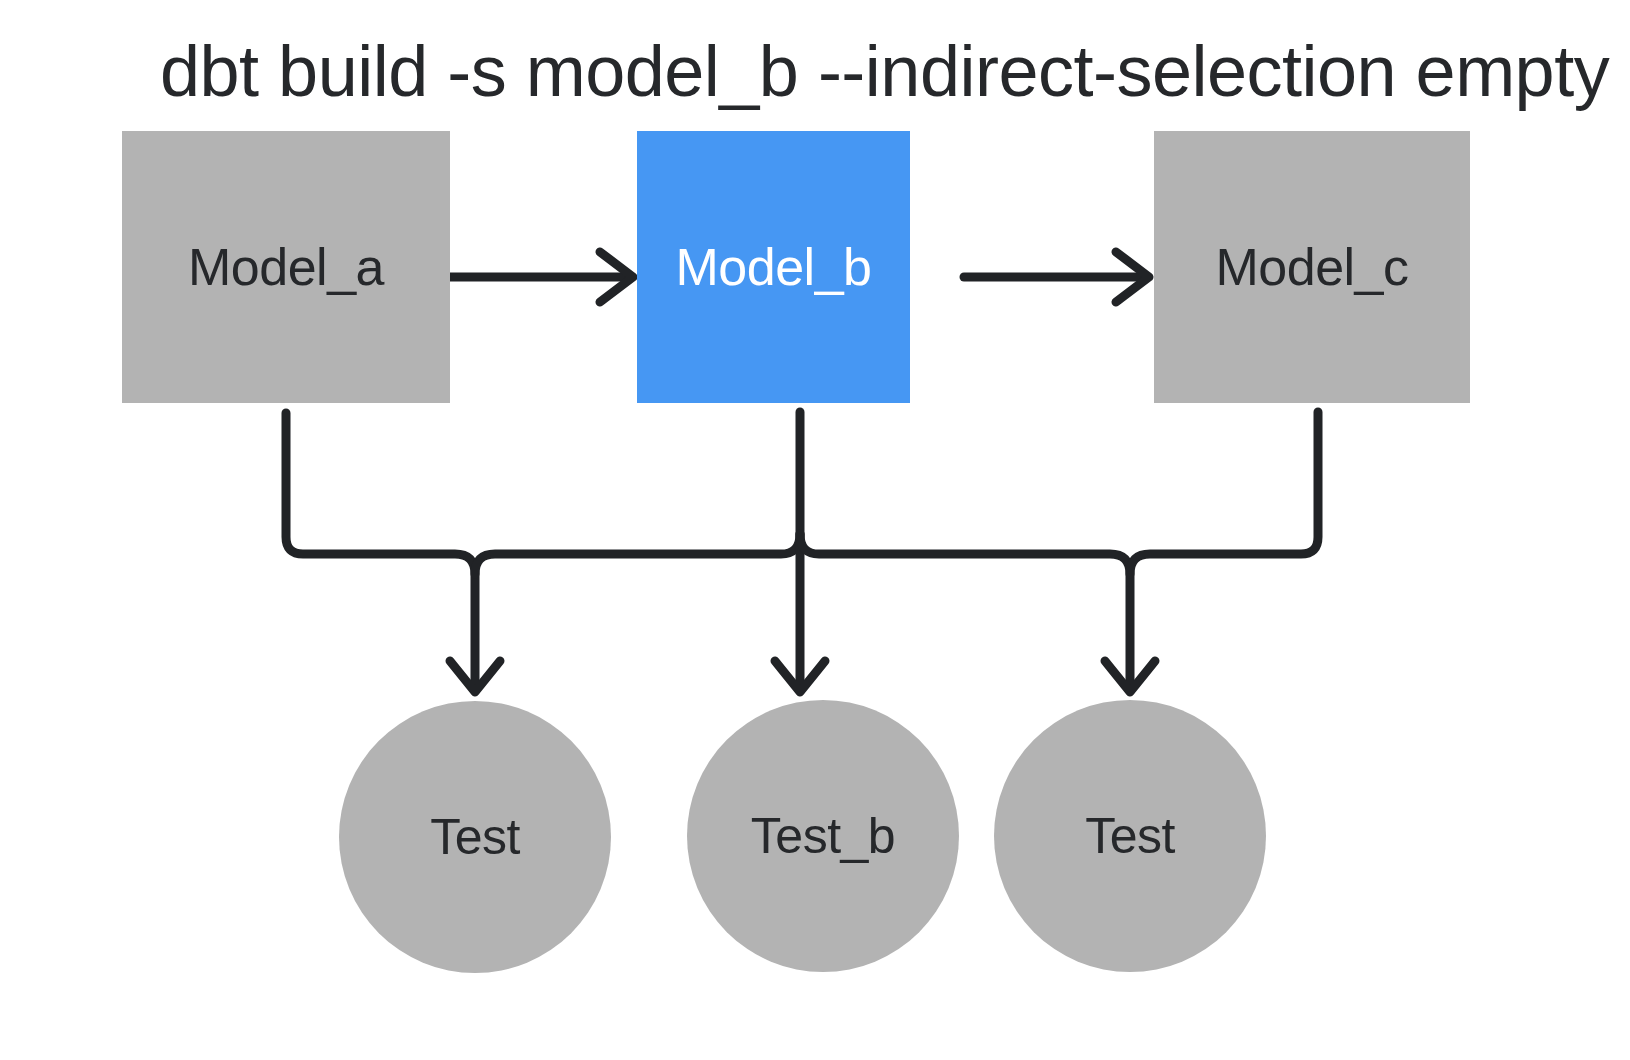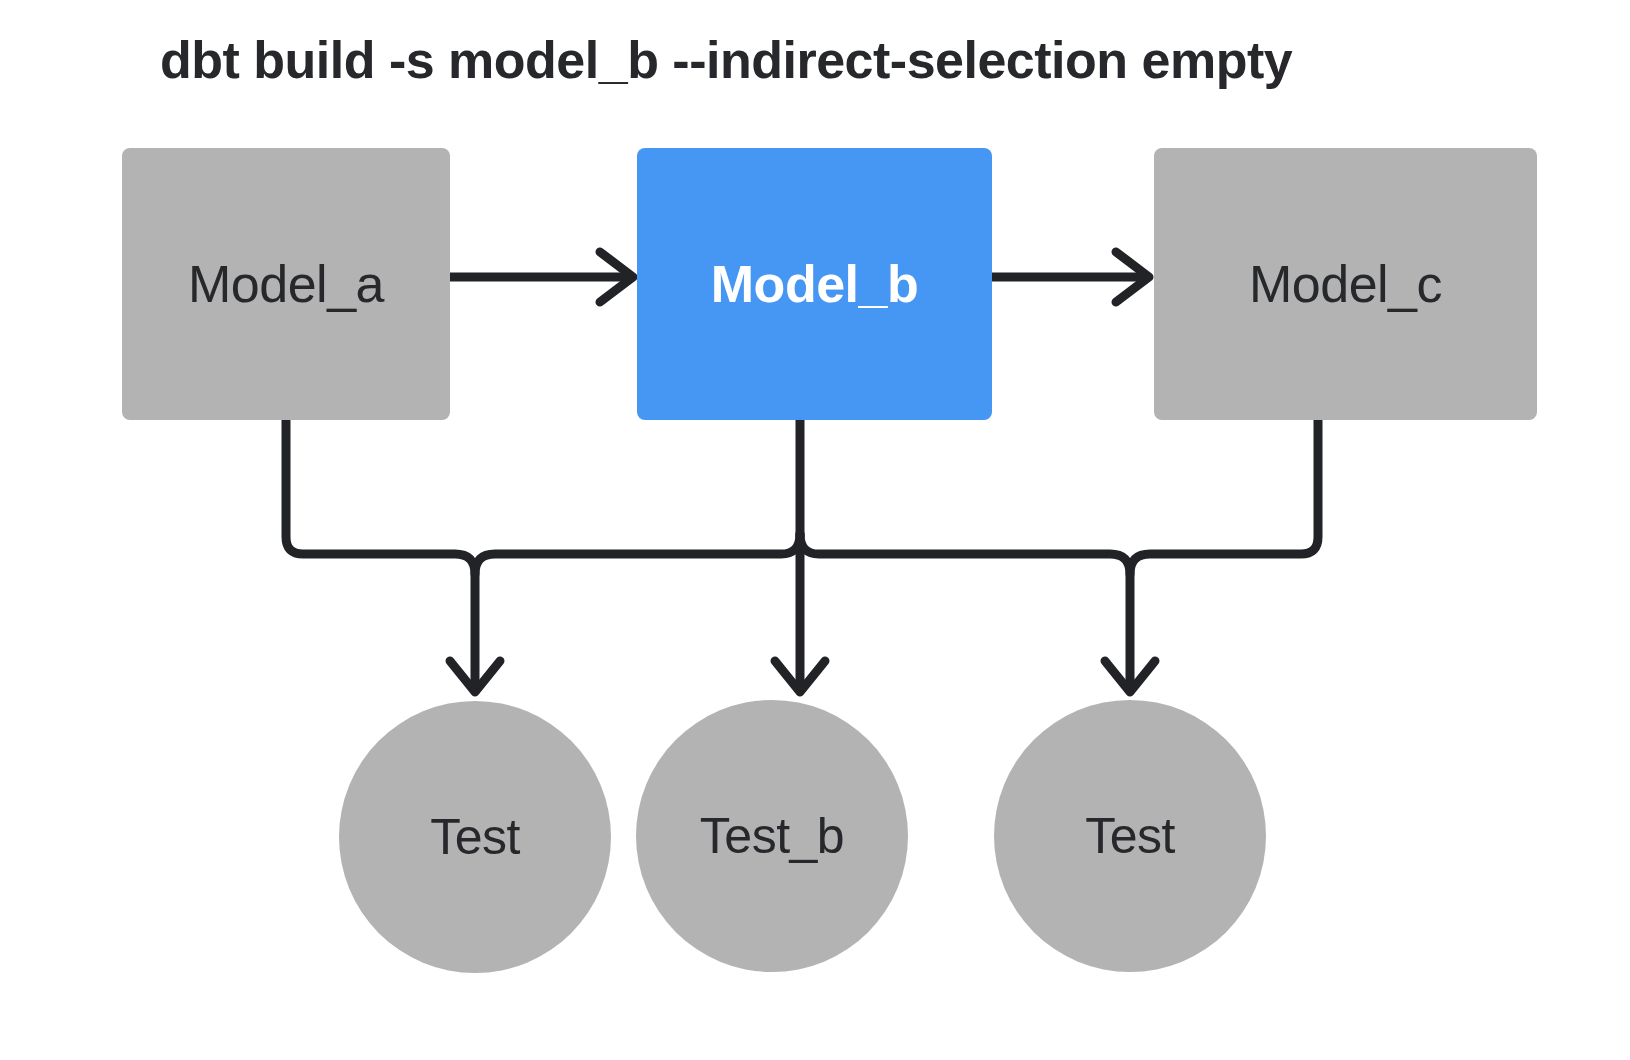--- a/index.html
+++ b/index.html
@@ -12,22 +12,22 @@
     position: relative;
     width: 1630px;
     height: 1060px;
     overflow: hidden;
     background: var(--background, #ffffff);
   }
   .title {
     position: absolute;
     left: 160px;
     top: 30px;
-    font-size: 52px;
-    font-weight: 700;
+    font-size: 72px;
+    font-weight: 400;
     letter-spacing: -0.5px;
     color: var(--text_dark, #1e2022);
     white-space: nowrap;
   }
   .edges-layer {
     position: absolute;
     left: 0;
     top: 0;
     width: 1630px;
     height: 1060px;
@@ -45,42 +45,42 @@
     align-items: center;
     justify-content: center;
     box-sizing: border-box;
     text-align: center;
     color: var(--text_dark, #2b2d30);
     font-size: 52px;
     font-weight: 500;
     letter-spacing: -0.5px;
   }
   .model {
-    top: 148px;
+    top: 131px;
     height: 272px;
     width: 328px;
-    border-radius: 8px;
+    border-radius: 0;
     background: var(--unselected, #b3b3b3);
   }
   .model.selected {
     background: var(--selected, #4697f3);
     color: var(--text_light, #ffffff);
   }
   .model-a { left: 122px; }
-  .model-b { left: 637px; width: 355px; font-weight: bold; }
-  .model-c { left: 1154px; width: 383px; }
+  .model-b { left: 637px; width: 273px; }
+  .model-c { left: 1154px; width: 316px; }
   .test {
     width: 272px;
     height: 272px;
     border-radius: 50%;
     background: var(--unselected, #b3b3b3);
     font-size: 50px;
   }
   .test-ab { left: 339px; top: 701px; }
-  .test-b  { left: 636px; top: 700px; }
+  .test-b  { left: 687px; top: 700px; }
   .test-bc { left: 994px; top: 700px; }
   .circle-label div { line-height: 80px; }
 </style>
 </head>
 <body>
 
 <div class="canvas">
 
   <div class="title">dbt build -s model_b --indirect-selection empty</div>
 

